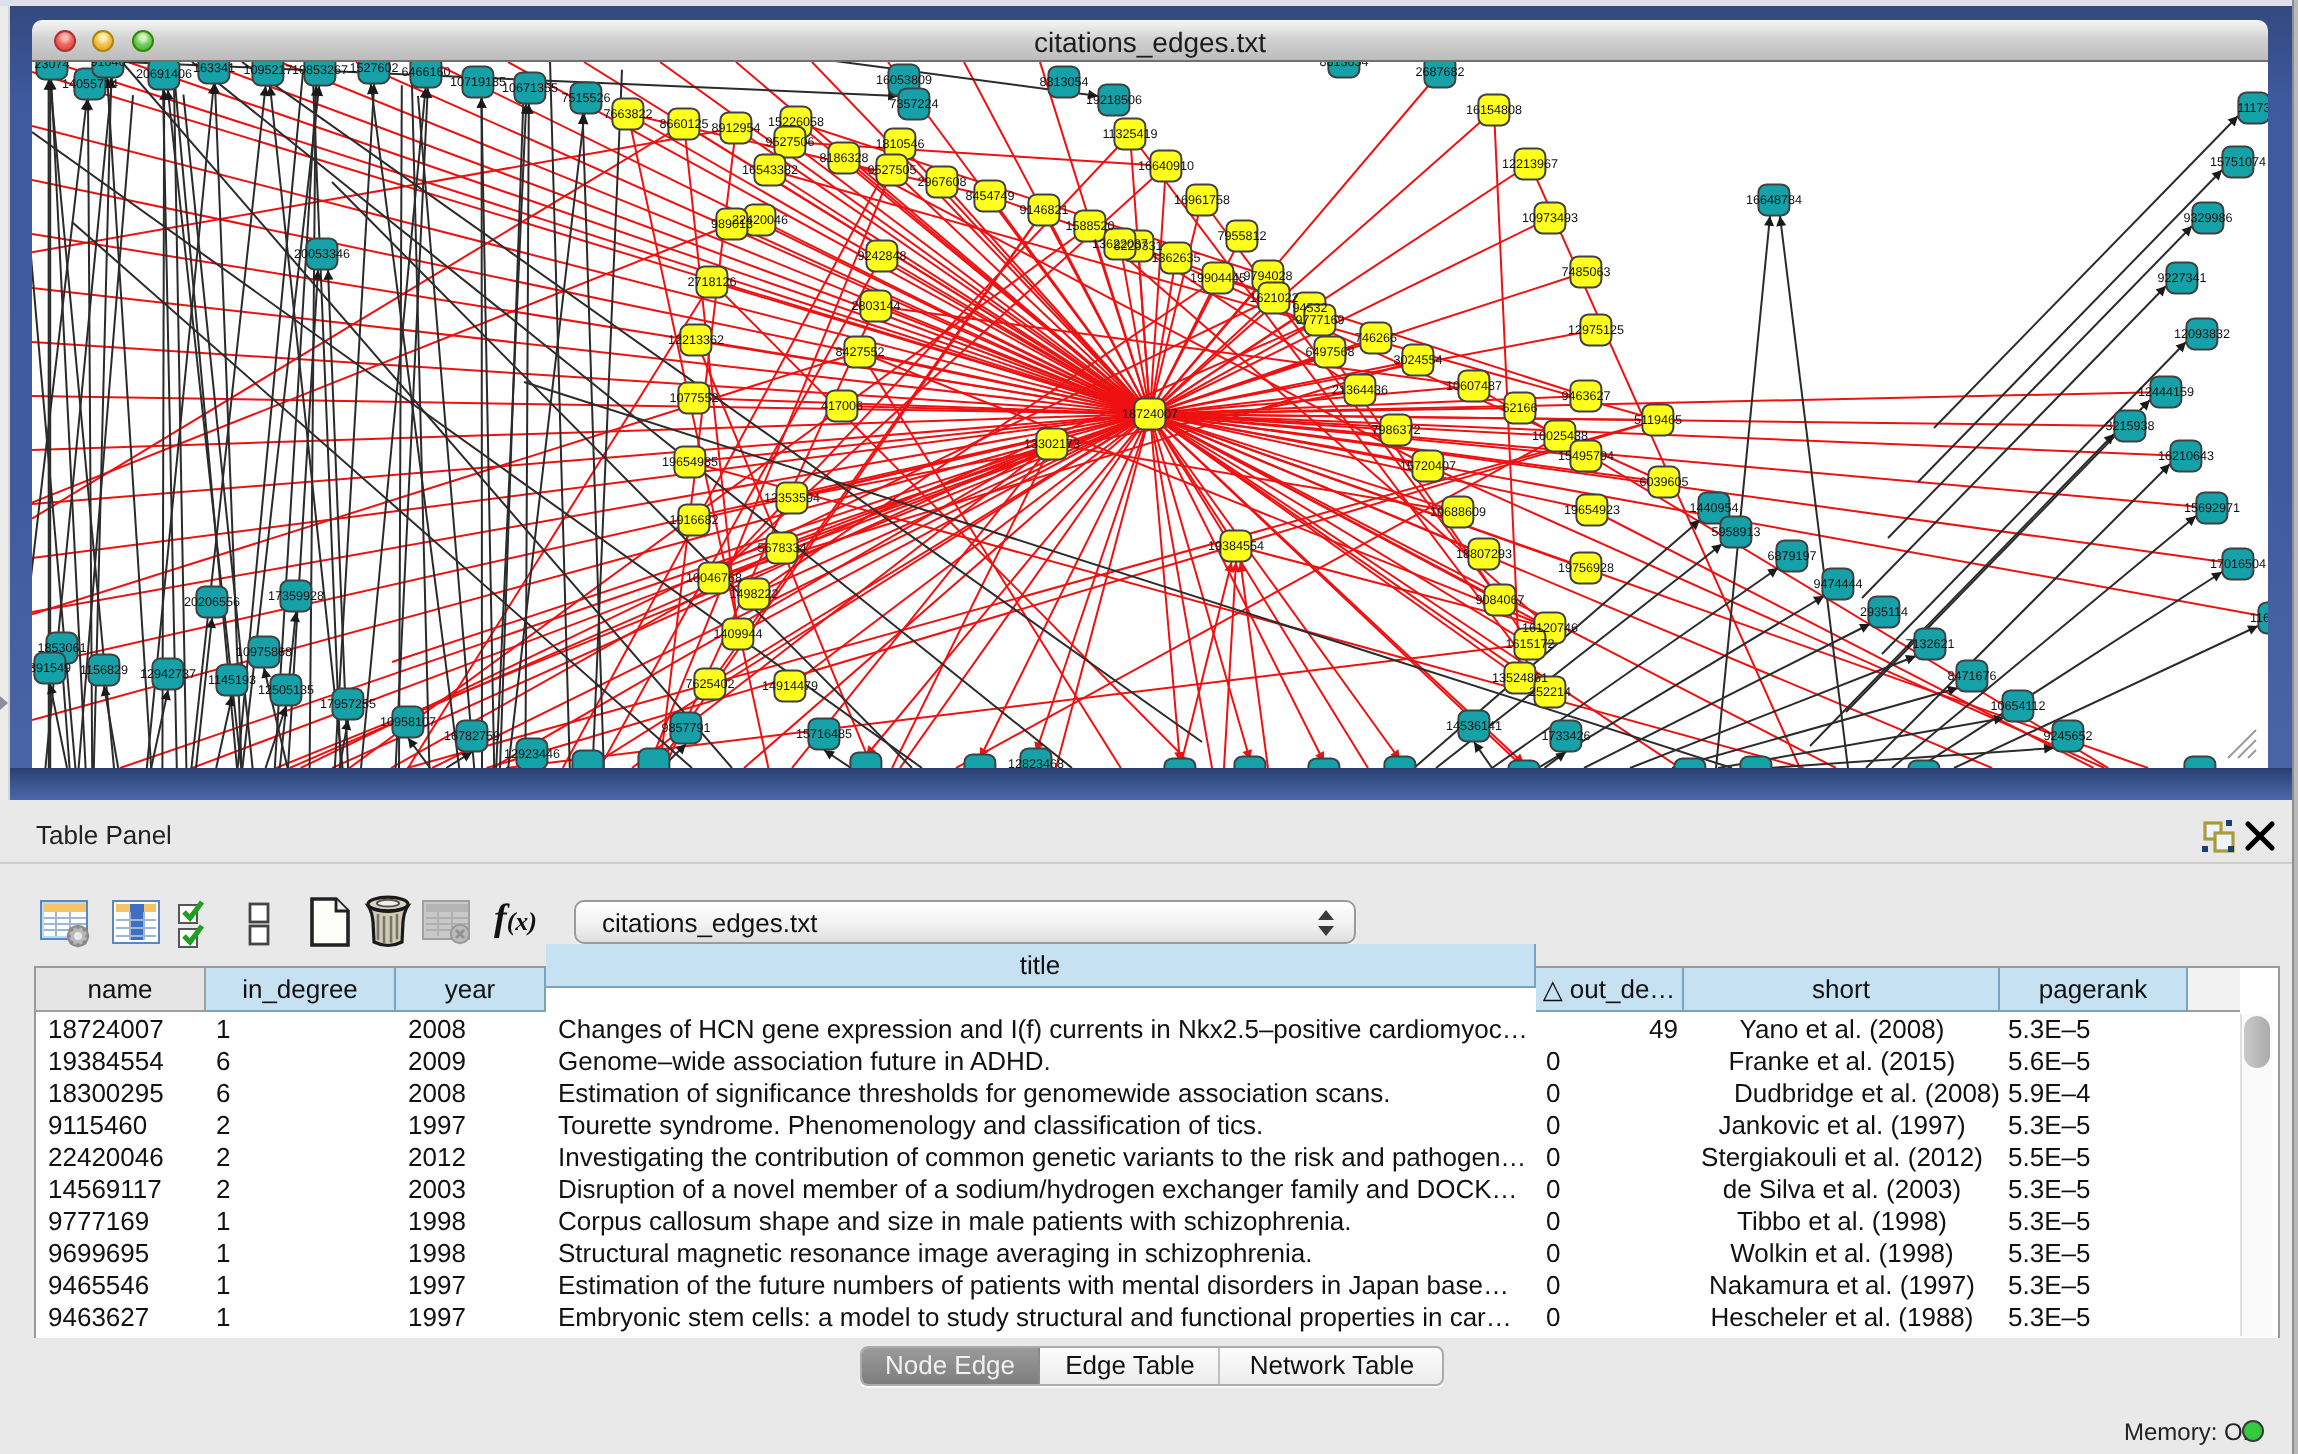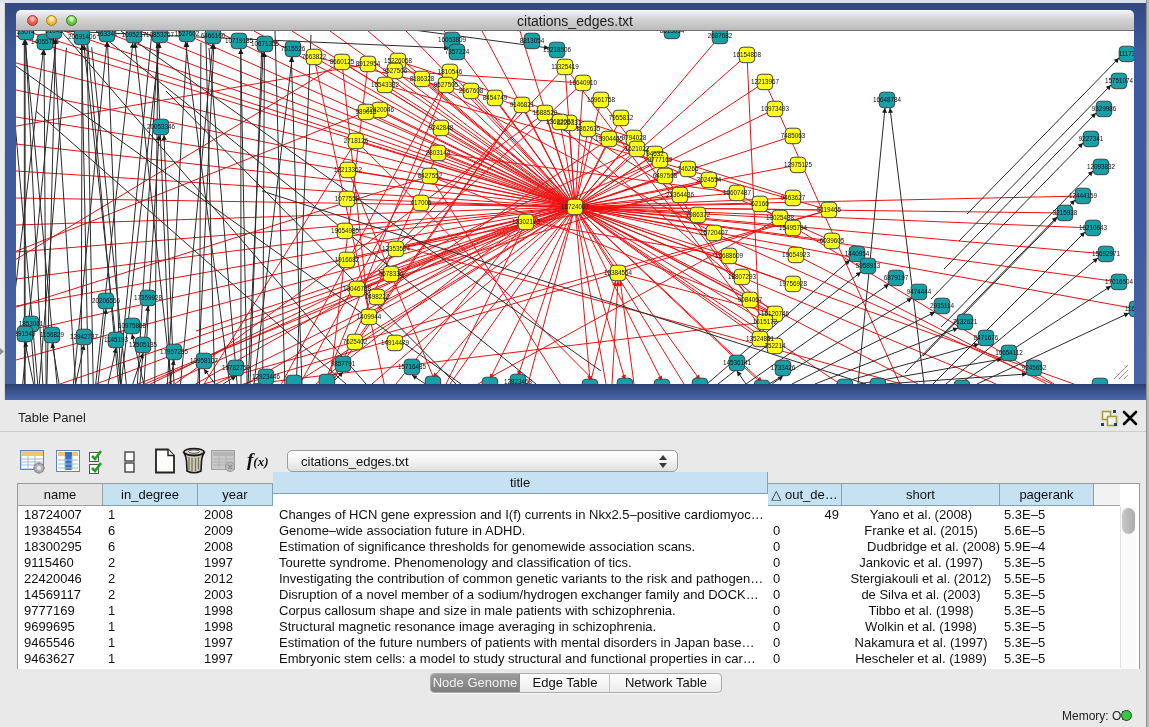--- a/index.html
+++ b/index.html
@@ -974,25 +974,25 @@
 <div class="c" style="left:773px;width:66px;text-align:left">0</div>
 <div class="c" style="left:842px;width:158px;text-align:center">Nakamura et al. (1997)</div>
 <div class="c" style="left:1004px;width:88px;text-align:left">5.3E–5</div>
 </div>
 <div class="abs row" style="left:0;top:651.4px;width:1140px">
 <div class="c" style="left:24px;width:78px;text-align:left">9463627</div>
 <div class="c" style="left:108px;width:88px;text-align:left">1</div>
 <div class="c" style="left:204px;width:68px;text-align:left">1997</div>
 <div class="c" style="left:279px;width:486px;text-align:left">Embryonic stem cells: a model to study structural and functional properties in car…</div>
 <div class="c" style="left:773px;width:66px;text-align:left">0</div>
-<div class="c" style="left:842px;width:158px;text-align:center">Hescheler et al. (1989)</div>
+<div class="c" style="left:842px;width:158px;text-align:center">Hescheler et al. (1988)</div>
 <div class="c" style="left:1004px;width:88px;text-align:left">5.3E–5</div>
 </div>
   <div class="abs" id="vscroll"></div>
   <div class="abs" id="vthumb"></div>
 
   <div class="abs" id="tabs"></div>
-  <div class="abs tab" id="tab1" style="top:674px;left:431px;position:absolute">Node Genome</div>
+  <div class="abs tab" id="tab1" style="top:674px;left:431px;position:absolute">Node Edge</div>
   <div class="abs tab" id="tab2" style="top:674px;left:521px;position:absolute">Edge Table</div>
   <div class="abs tab" id="tab3" style="top:674px;left:611px;position:absolute">Network Table</div>
   <div class="abs" id="memory">Memory: OK</div>
   <div class="abs" id="memdot"></div>
 </div>
 
 </body></html>

